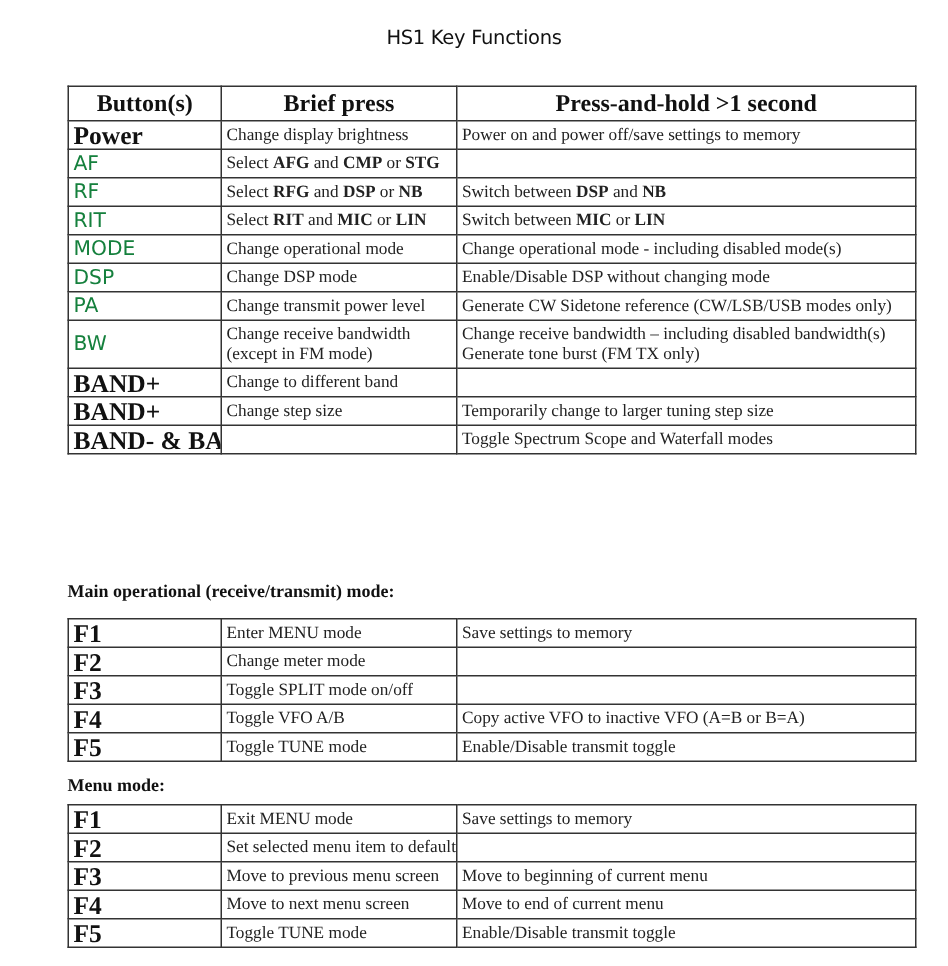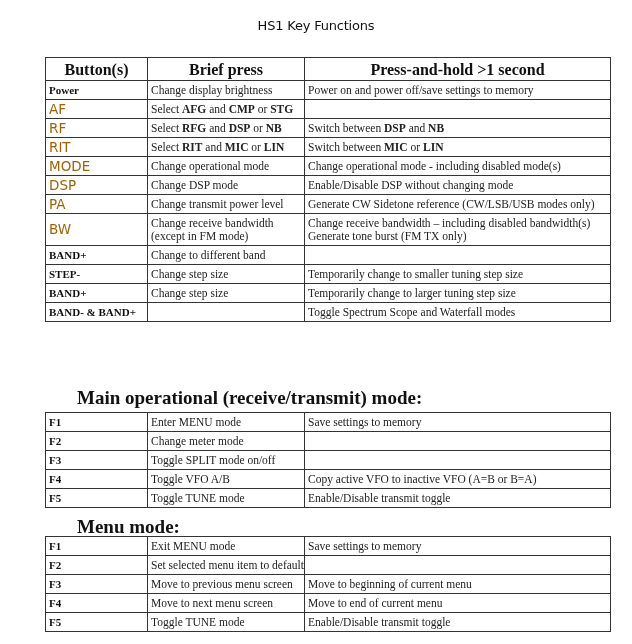--- a/index.html
+++ b/index.html
@@ -18,28 +18,28 @@
   table.kt td, table.kt th {
     border: 1.4px solid #333; padding: 0 3px; vertical-align: middle;
     overflow: hidden; white-space: nowrap; line-height: 13px;
   }
   table.kt col.c1 { width: 102px; }
   table.kt col.c2 { width: 157px; }
   table.kt col.c3 { width: 306px; }
   table.kt th {
     font-size: 16px; font-weight: bold; height: 22px; text-align: center; color: #111;
   }
-  .btn-serif { font-weight: bold; font-size: 11px; color: #111; }
-  .btn-sans { font-family: "DejaVu Sans", sans-serif; font-size: 13.5px; font-weight: normal; color: #a16207; }
+  .btn-serif { font-weight: bold; font-size: 17px; color: #111; }
+  .btn-sans { font-family: "DejaVu Sans", sans-serif; font-size: 13.5px; font-weight: normal; color: #15803d; }
   table.kt tr { height: 19px; }
   table.kt tr.tall { height: 32px; }
   table.kt td.wrap { white-space: normal; line-height: 13px; }
   .section {
     position: absolute; left: 45px; font-family: "Liberation Serif", serif;
-    font-size: 19px; font-weight: bold; color: #111; margin-left: 32px;
+    font-size: 12px; font-weight: bold; color: #111;
   }
   #t1 { top: 57px; }
   #h2 { top: 387px; }
   #t2 { top: 412px; }
   #h3 { top: 516px; }
   #t3 { top: 536px; }
 </style>
 </head>
 <body>
 
@@ -96,25 +96,20 @@
       </tr>
       <tr class="tall">
         <td class="btn-sans">BW</td>
         <td class="wrap"><span>Change receive bandwidth</span><br><span>(except in FM mode)</span></td>
         <td class="wrap"><span>Change receive bandwidth – including disabled bandwidth(s)</span><br><span>Generate tone burst (FM TX only)</span></td>
       </tr>
       <tr>
         <td class="btn-serif">BAND+</td>
         <td>Change to different band</td>
         <td></td>
-      </tr>
-      <tr>
-        <td class="btn-serif">STEP-</td>
-        <td>Change step size</td>
-        <td>Temporarily change to smaller tuning step size</td>
       </tr>
       <tr>
         <td class="btn-serif">BAND+</td>
         <td>Change step size</td>
         <td>Temporarily change to larger tuning step size</td>
       </tr>
       <tr>
         <td class="btn-serif">BAND- &amp; BAND+</td>
         <td></td>
         <td>Toggle Spectrum Scope and Waterfall modes</td>

